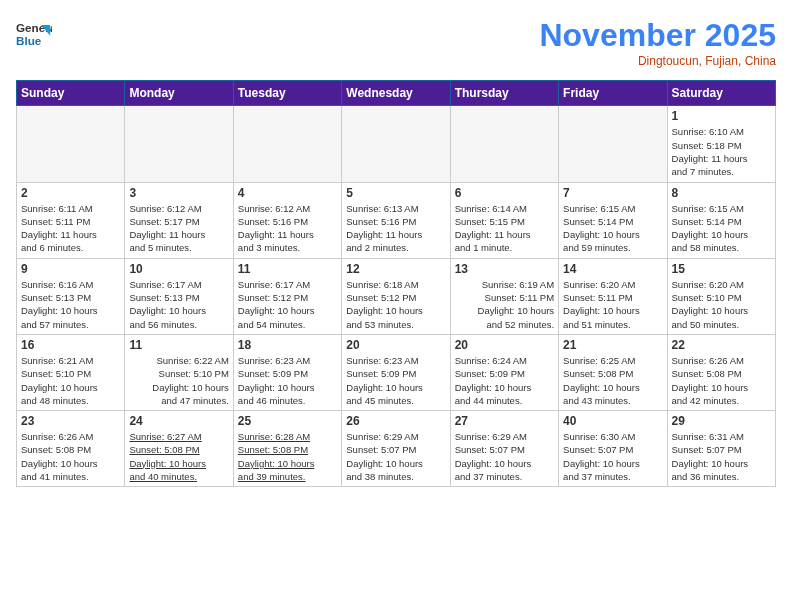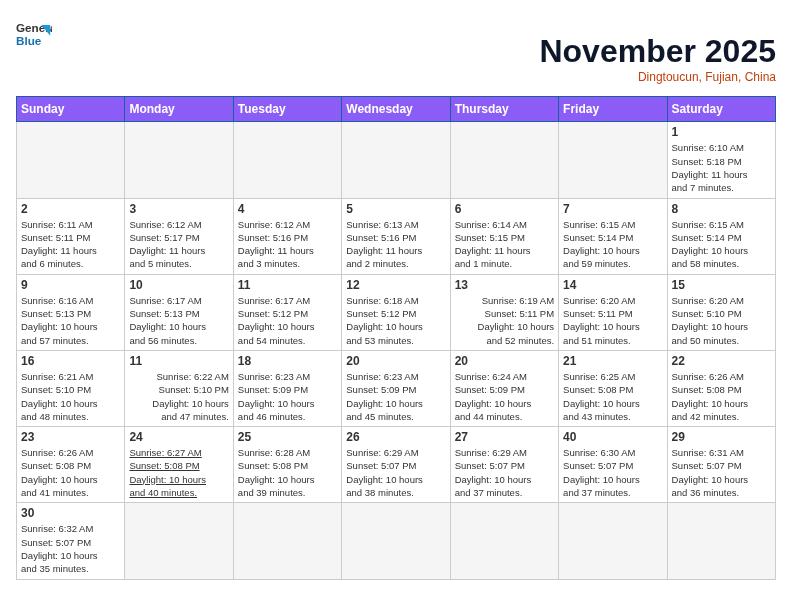--- a/index.html
+++ b/index.html
@@ -24,35 +24,34 @@
     .logo-icon {
       width: 36px;
       height: 36px;
     }
     .title-block {
       text-align: right;
     }
     .month-title {
       font-size: 32px;
       font-weight: bold;
-      color: #0f172a;
+      color: #3b82f6;
       line-height: 1.2;
-      margin-top: 16px;
     }
     .location {
       font-size: 12px;
       color: #c2410c;
     }
     .calendar {
       width: 100%;
       border-collapse: collapse;
       border: 1px solid #ccc;
     }
     .calendar th {
-      background-color: #8b5cf6;
+      background-color: #4c1d95;
       color: #fff;
       font-size: 12px;
       font-weight: bold;
       padding: 5px 4px;
       text-align: left;
       border: 1px solid #1a5fa0;
     }
     .calendar td {
       vertical-align: top;
       border: 1px solid #ccc;
@@ -289,21 +288,21 @@
         </td>
         <td>
           <span class="day-number">24</span>
           <div class="day-info" style="white-space: pre-line; text-decoration: underline;">Sunrise: 6:27 AM
 Sunset: 5:08 PM
 Daylight: 10 hours
 and 40 minutes.</div>
         </td>
         <td>
           <span class="day-number">25</span>
-          <div class="day-info" style="white-space: pre-line;">Sunrise: 6:28 AM
+          <div class="day-info" style="white-space: pre-line; text-decoration: underline;">Sunrise: 6:28 AM
 Sunset: 5:08 PM
 Daylight: 10 hours
 and 39 minutes.</div>
         </td>
         <td>
           <span class="day-number">26</span>
           <div class="day-info" style="white-space: pre-line;">Sunrise: 6:29 AM
 Sunset: 5:07 PM
 Daylight: 10 hours
 and 38 minutes.</div>
@@ -322,30 +321,15 @@
 Daylight: 10 hours
 and 37 minutes.</div>
         </td>
         <td>
           <span class="day-number">29</span>
           <div class="day-info" style="white-space: pre-line;">Sunrise: 6:31 AM
 Sunset: 5:07 PM
 Daylight: 10 hours
 and 36 minutes.</div>
         </td>
-      </tr>
-      <tr class="last-row">
-        <td>
-          <span class="day-number">30</span>
-          <div class="day-info" style="white-space: pre-line;">Sunrise: 6:32 AM
-Sunset: 5:07 PM
-Daylight: 10 hours
-and 35 minutes.</div>
-        </td>
-        <td class="empty"></td>
-        <td class="empty"></td>
-        <td class="empty"></td>
-        <td class="empty"></td>
-        <td class="empty"></td>
-        <td class="empty"></td>
       </tr>
     </tbody>
 </table>
 
 </body></html>

